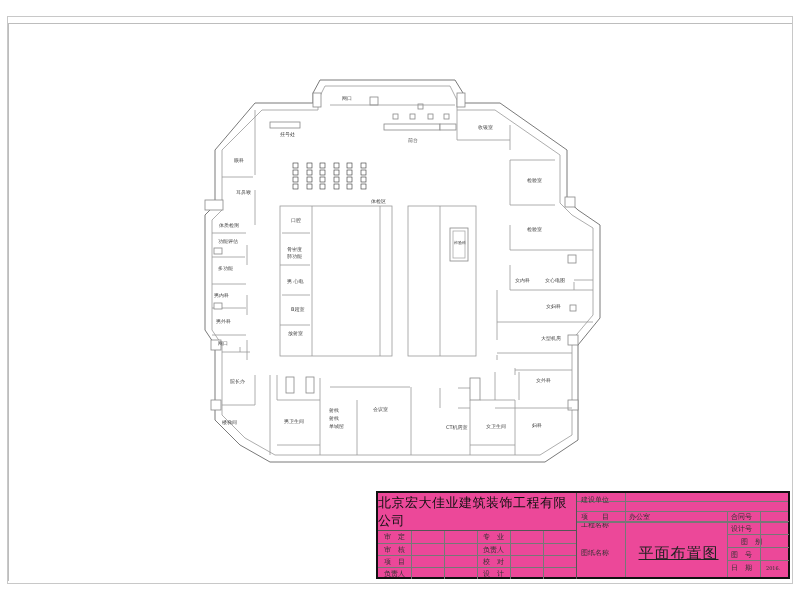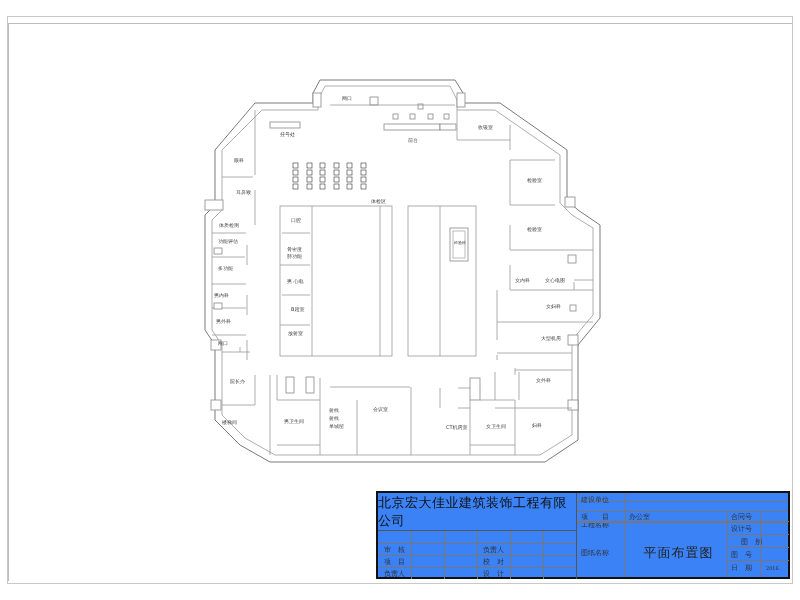--- a/index.html
+++ b/index.html
@@ -8,30 +8,30 @@
   .frame-outer{position:absolute;left:7px;top:16px;width:786px;height:568px;border:1px solid #c8c8c8;box-sizing:border-box;}
   .frame-inner{position:absolute;left:8px;top:23px;width:784px;height:558px;border-left:1px solid #bdbdbd;border-top:1px solid #bdbdbd;box-sizing:border-box;}
   svg.plan{position:absolute;left:0;top:0;}
   .lbl{font-family:"DejaVu Sans","Liberation Sans",sans-serif;font-size:5px;fill:#444;}
   .lbl-sm{font-family:"DejaVu Sans","Liberation Sans",sans-serif;font-size:4px;fill:#444;}
   .wall{fill:none;stroke:#7a7a7a;stroke-width:1;}
   .wall2{fill:none;stroke:#999;stroke-width:0.8;}
   .part{fill:#fff;stroke:#888;stroke-width:0.8;}
 
   
-  .tb{position:absolute;left:376px;top:491px;width:414px;height:88px;border:2px solid #111;box-sizing:border-box;background:#3b82f6;}
+  .tb{position:absolute;left:376px;top:491px;width:414px;height:88px;border:2px solid #111;box-sizing:border-box;background:#ec4899;}
   .tb .company{position:absolute;left:0;top:0;width:199px;height:37px;display:flex;align-items:center;justify-content:center;font-size:13px;color:#111;letter-spacing:0.5px;border-right:1px solid #555;box-sizing:border-box;}
   .tb .grid-left{position:absolute;left:0;top:37px;width:199px;height:49px;border-top:1px solid #555;border-right:1px solid #555;box-sizing:border-box;}
   .tb .row{position:absolute;left:0;width:100%;border-top:1px solid #777;box-sizing:border-box;}
   .tb .cell{position:absolute;top:0;height:100%;display:flex;align-items:center;justify-content:center;font-size:7px;color:#333;box-sizing:border-box;}
   .tb .vline{position:absolute;top:0;height:100%;border-left:1px solid #777;}
   .tb .right{position:absolute;left:199px;top:0;width:211px;height:84px;}
   .tb .rrow{position:absolute;left:0;width:100%;box-sizing:border-box;}
   .tb .rcell{position:absolute;display:flex;align-items:center;font-size:7px;color:#333;box-sizing:border-box;}
-  .tb .drawing-name{font-size:13px;color:#222;letter-spacing:1px;}
+  .tb .drawing-name{font-size:15px;color:#222;letter-spacing:1px;text-decoration:underline;}
 </style>
 </head>
 <body>
 
 <div class="sheet">
   <div class="frame-outer"></div>
   <div class="frame-inner"></div>
 
   <svg class="plan" width="800" height="600" viewBox="0 0 800 600">
 
@@ -214,20 +214,24 @@
       <text class="lbl" x="373" y="411">会议室</text>
       <text class="lbl" x="446" y="429">CT机房室</text>
       <text class="lbl" x="486" y="428">女卫生间</text>
     </g>
   </svg>
 
   <div class="tb">
     <div class="company">北京宏大佳业建筑装饰工程有限公司</div>
 
     <div class="grid-left">
+      <div class="row" style="top:0;height:12px;border-top:none;">
+        <div class="cell" style="left:0;width:33px;">审　定</div>
+        <div class="cell" style="left:99px;width:33px;">专　业</div>
+      </div>
       <div class="row" style="top:12px;height:12px;padding-left:32px;">
         <div class="cell" style="left:0;width:33px;">审　核</div>
         <div class="cell" style="left:99px;width:33px;">负责人</div>
       </div>
       <div class="row" style="top:24px;height:12px;">
         <div class="cell" style="left:0;width:33px;">项　目</div>
         <div class="cell" style="left:99px;width:33px;">校　对</div>
       </div>
       <div class="row" style="top:36px;height:12px;">
         <div class="cell" style="left:0;width:33px;">负责人</div>

